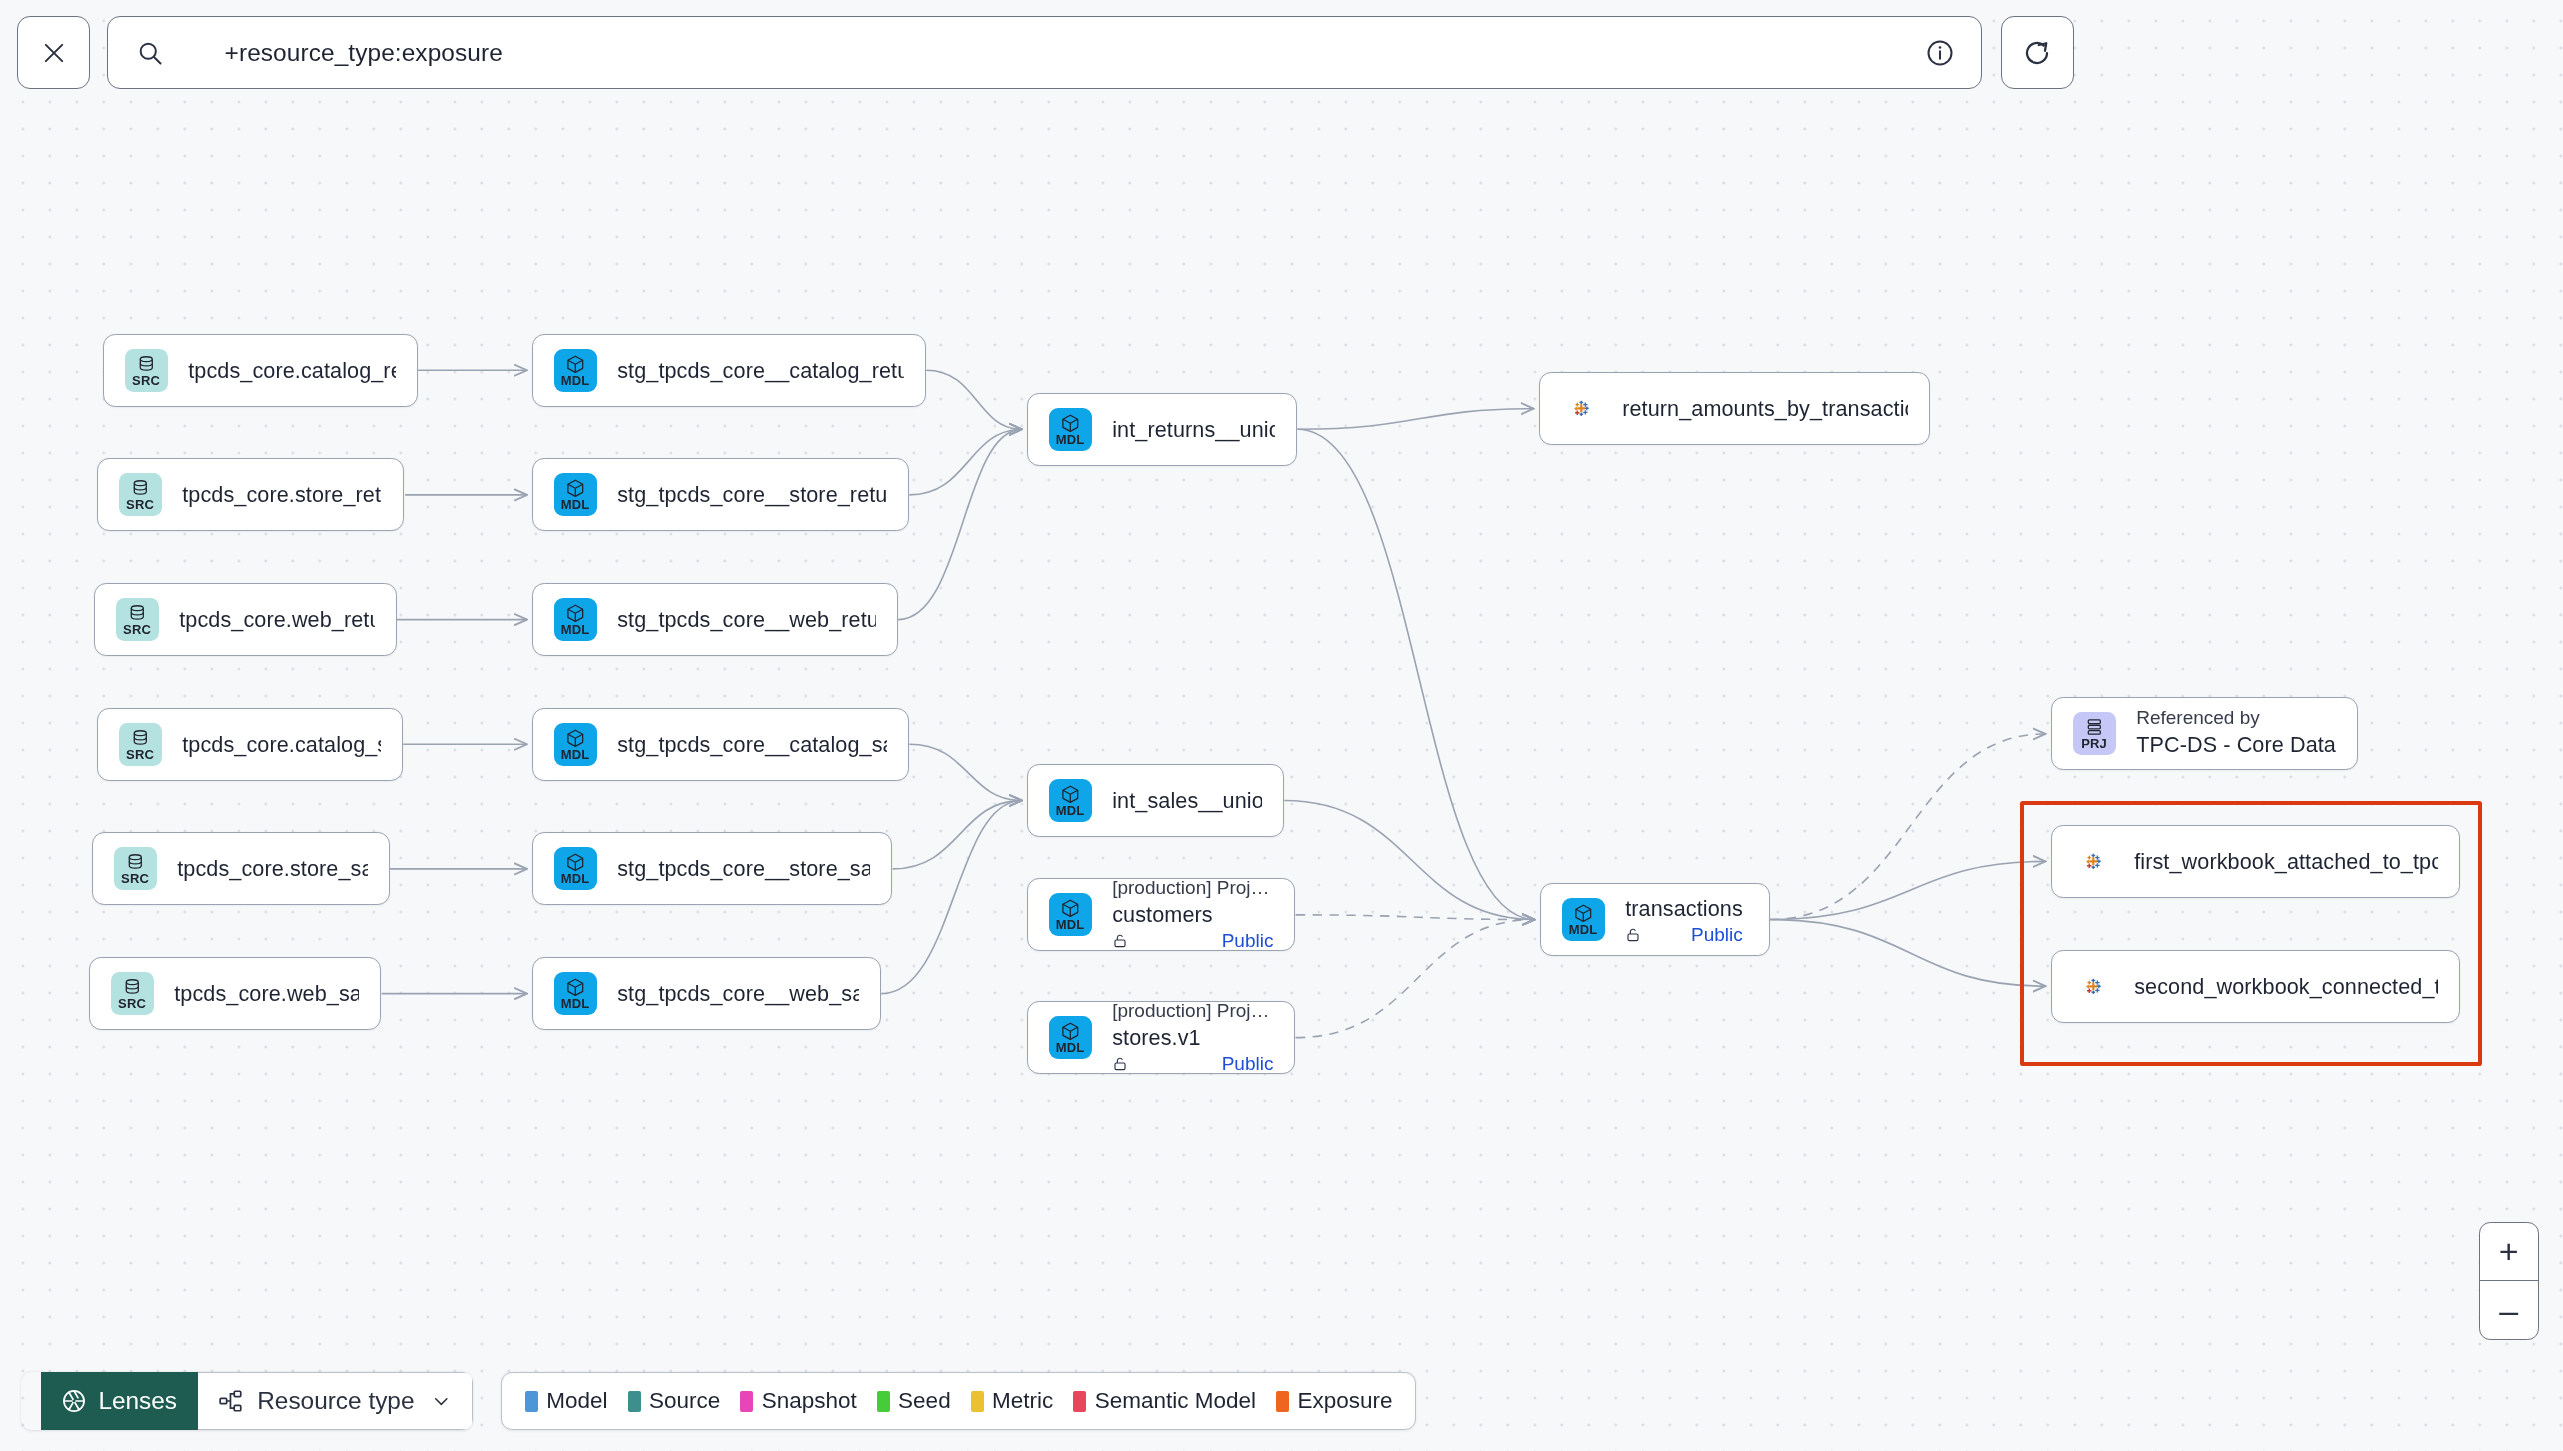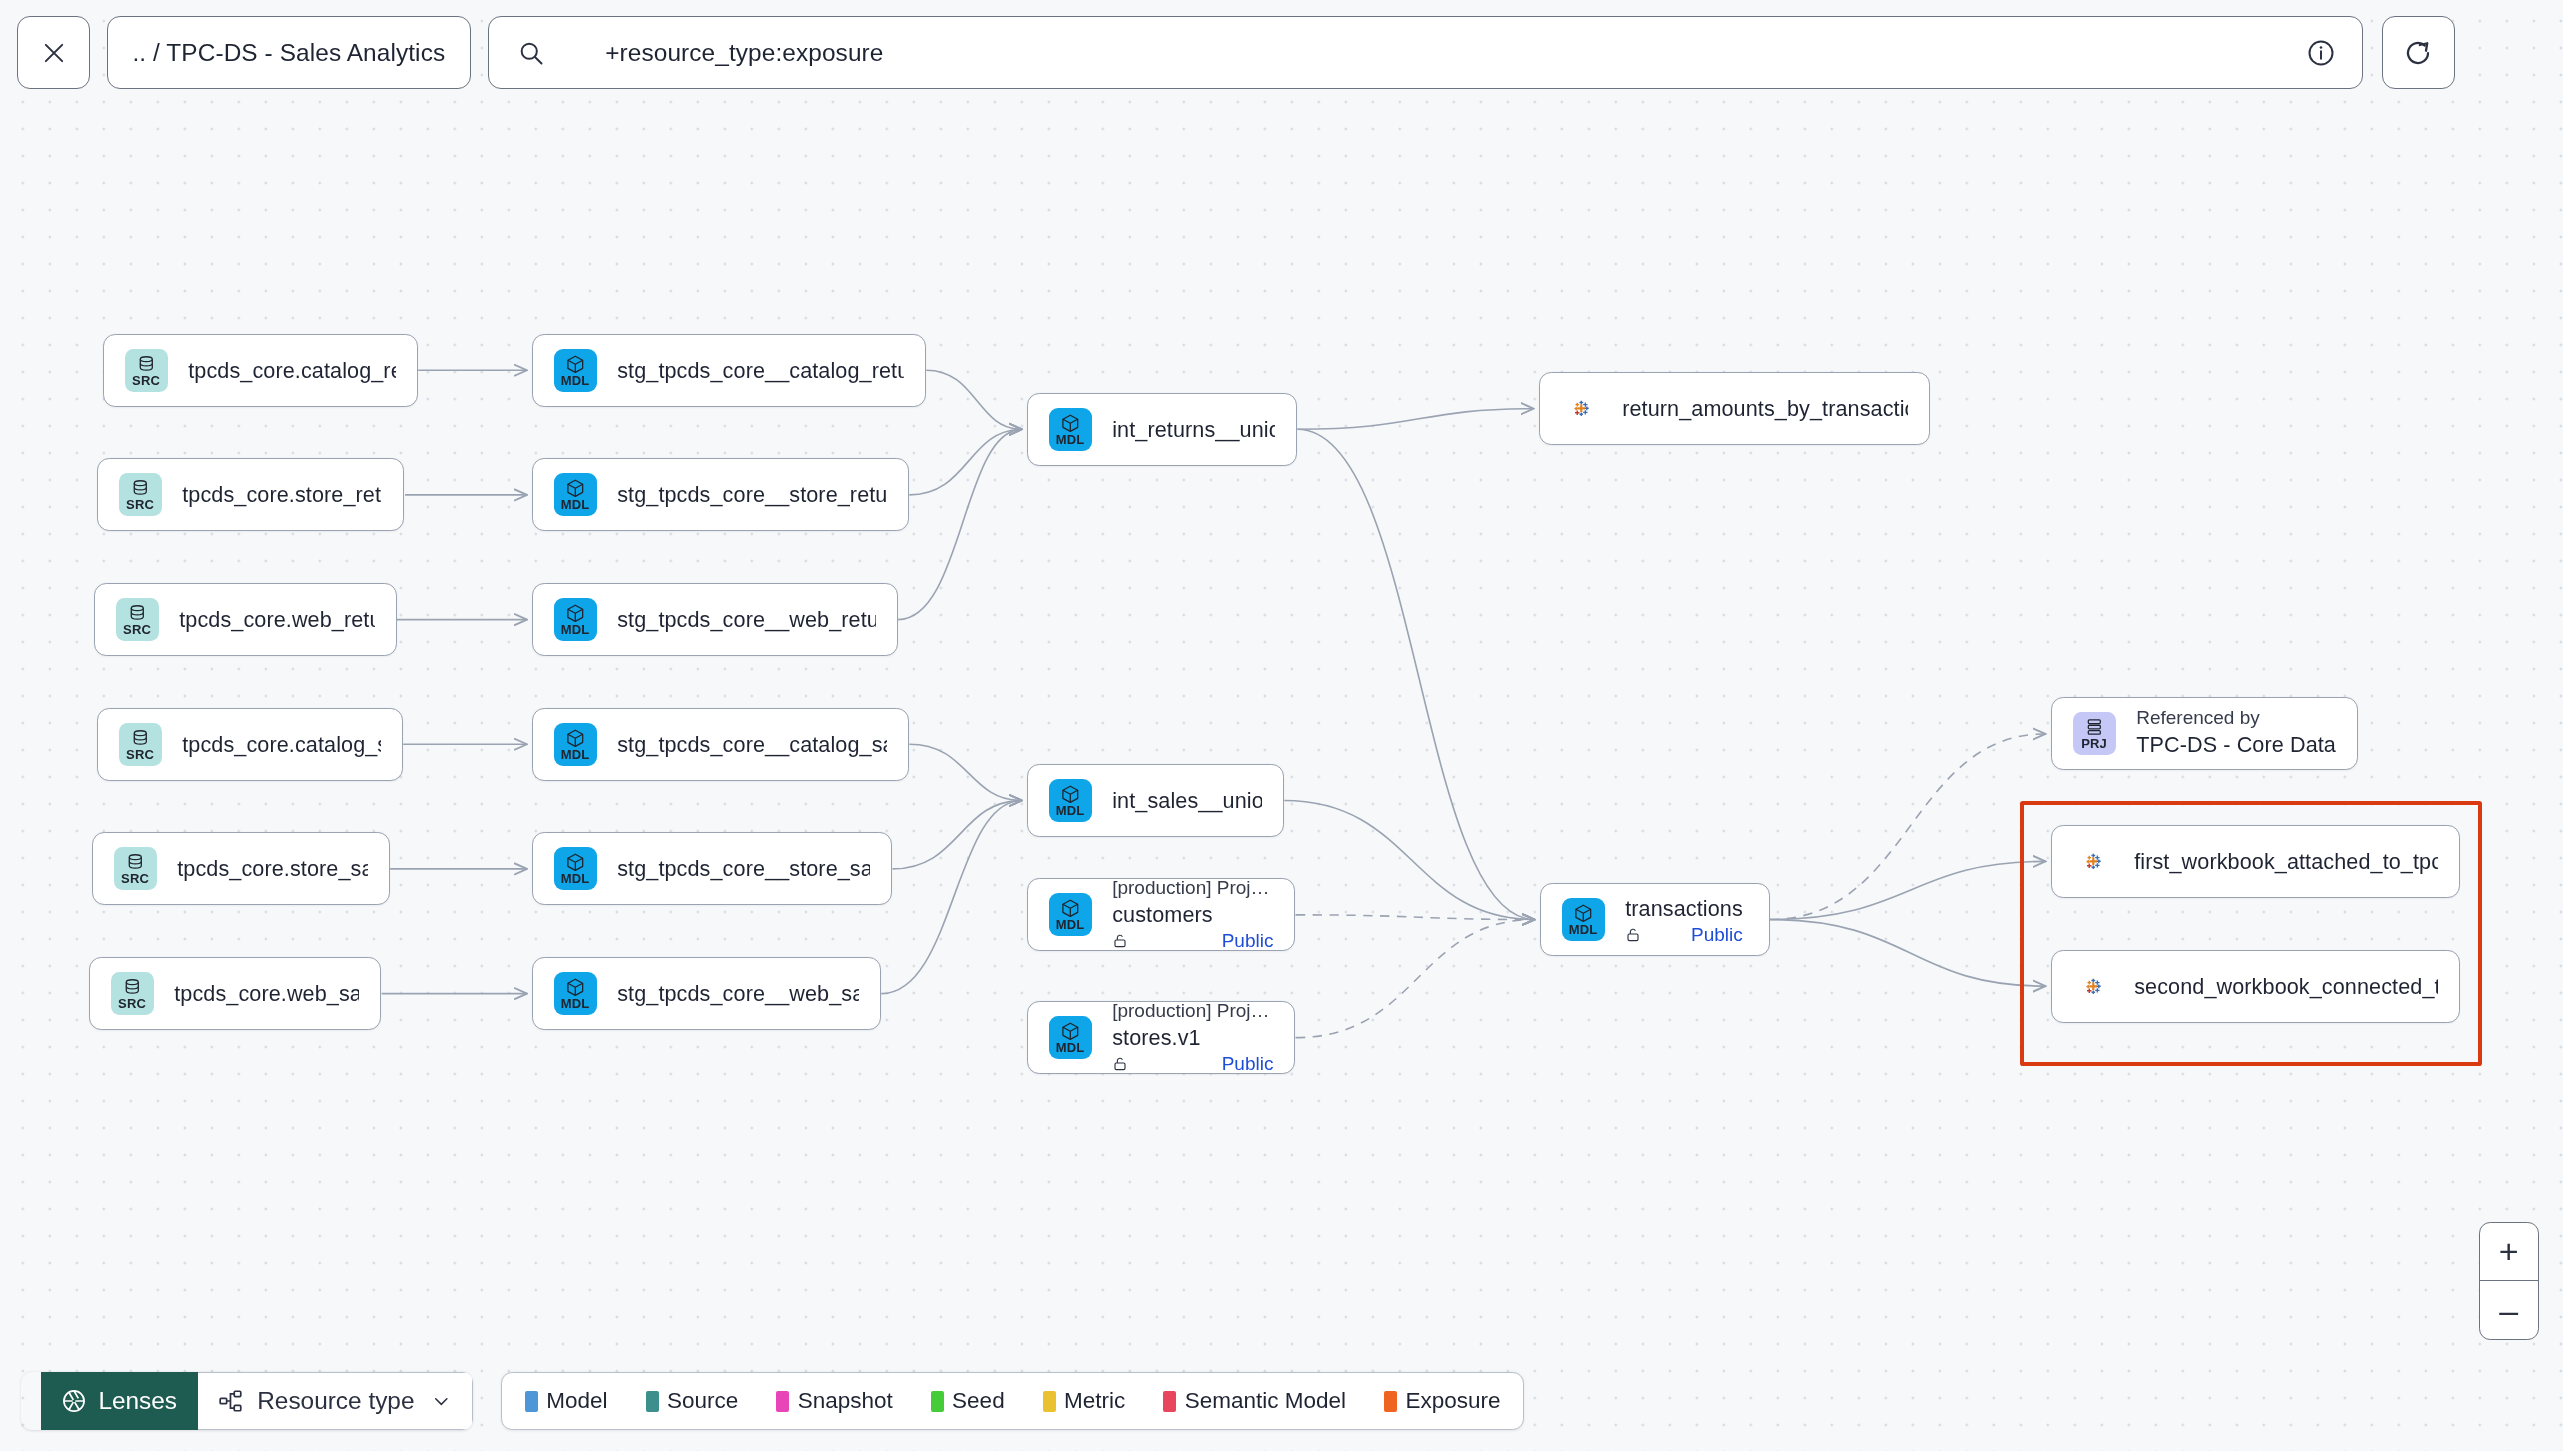--- a/index.html
+++ b/index.html
@@ -140,21 +140,21 @@
   .lens-btn svg { width: 26px; height: 26px; }
   .restype-btn {
     background:#fff; border: 1.3px solid #b9c0cc; border-left: none;
     display: flex; align-items: center; gap: 13px;
     padding: 0 20.6px; font-size: 24.4px; color:#2b3141; cursor: pointer;
   }
   .restype-btn .rt-ic { width: 26px; height: 26px; }
   .restype-btn .chev { width: 20.6px; height: 20.6px; margin-left: 3.7px;}
   .legend {
     background:#fff; border: 1.3px solid #b9c0cc; border-radius: 11.2px;
-    height: 58px; display:flex; align-items:center; gap: 38px;
+    height: 58px; display:flex; align-items:center; gap: 20px;
     padding: 0 22.5px;
     box-shadow: 0 0.9px 2.8px rgba(20,25,40,.08);
   }
   .leg-item { display:flex; align-items:center; gap: 8.4px; font-size: 22.5px; color:#1f2433; white-space: nowrap; }
   .swatch { width: 13px; height: 20.6px; border-radius: 1.9px; flex:0 0 13px; }
 
   
   .zoomctl {
     position: absolute; right: 24.4px; bottom: 111px;
     width: 60px;
@@ -175,23 +175,20 @@
 
 <div id="app">
 
   <div class="header">
     <div class="hdr-btn close-btn">
       <svg viewBox="0 0 24 24" fill="none" stroke="currentColor" stroke-width="1.7" stroke-linecap="round">
         <path d="M5 5 L19 19 M19 5 L5 19"></path>
       </svg>
     </div>
 
-    <div class="hdr-btn breadcrumb">
-      <span>.. / TPC-DS - Sales Analytics</span>
-    </div>
 
     <div class="searchbar">
       <svg class="mag" viewBox="0 0 24 24" fill="none" stroke="currentColor" stroke-width="1.7" stroke-linecap="round">
         <circle cx="10.5" cy="10.5" r="6.5"></circle>
           <path d="M15.4 15.4 L21 21"></path>
       </svg>
       <input class="search-input" type="text" value="+resource_type:exposure" style="">
       <svg class="info-icon" viewBox="0 0 24 24" fill="none" stroke="currentColor" stroke-width="1.6">
         <circle cx="12" cy="12" r="9.2"></circle>
         <path d="M12 10.6 V16.6" stroke-linecap="round"></path>

